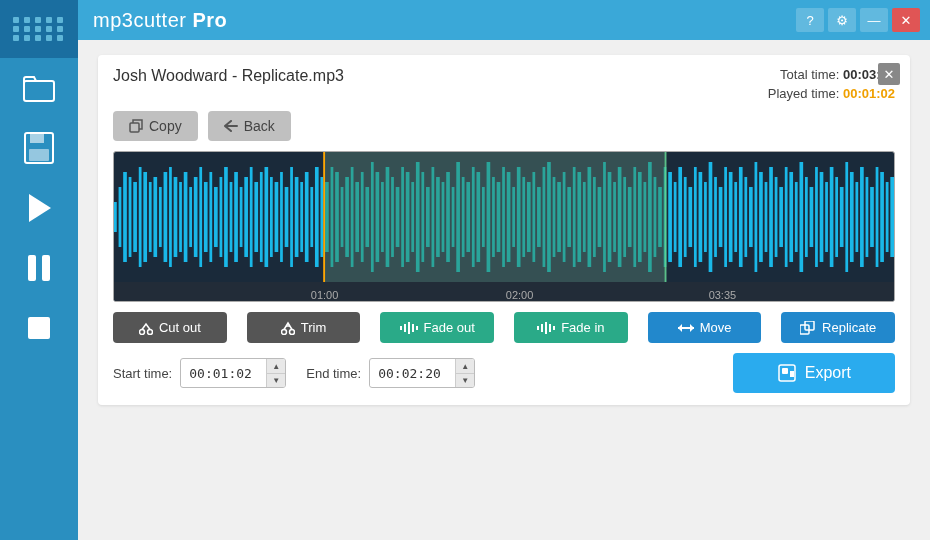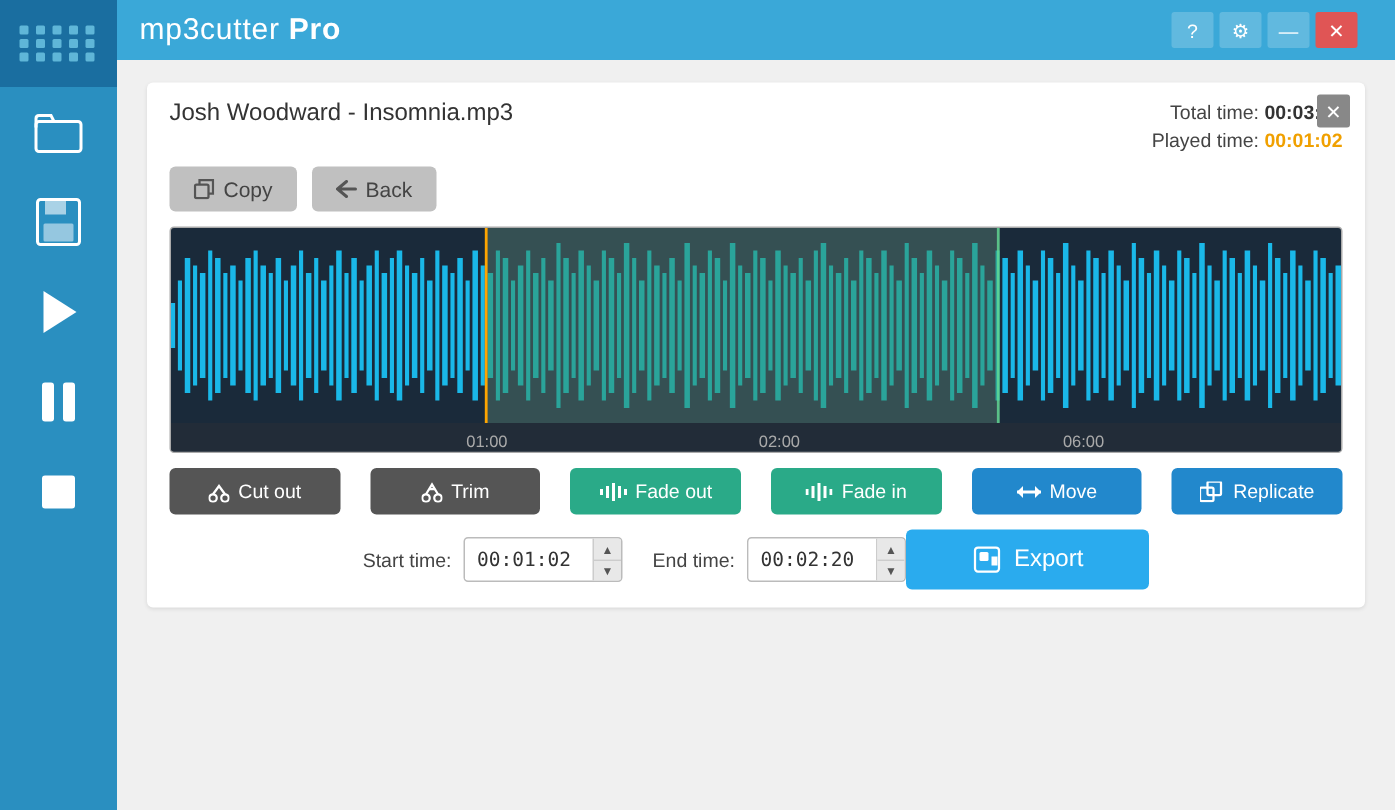--- a/index.html
+++ b/index.html
@@ -62,21 +62,21 @@
       background: #f0f0f0;
     }
 
     
     #titlebar {
       height: 40px;
       background: #3aa8d8;
       display: flex;
       align-items: center;
       justify-content: space-between;
-      padding: 0 25px 0 15px;
+      padding: 0 10px 0 15px;
     }
     #app-title {
       color: white;
       font-size: 20px;
       font-weight: 300;
       letter-spacing: 0.5px;
     }
     #app-title strong { font-weight: 700; }
     .titlebar-btns {
       display: flex;
@@ -366,21 +366,21 @@
       <button class="title-btn">—</button>
       <button class="title-btn close-btn">✕</button>
     </div>
   </div>
 
   <div id="content">
 
     <div id="file-section">
       <button id="content-close">✕</button>
       <div id="file-info">
-        <div id="filename">Josh Woodward - Insomnia.mp3</div>
+        <div id="filename">Josh Woodward - Replicate.mp3</div>
         <div id="time-info">
           <div class="time-row">
             <span>Total time:</span>
             <span class="time-value-dark">00:03:47</span>
           </div>
           <div class="time-row">
             <span>Played time:</span>
             <span class="time-value">00:01:02</span>
           </div>
         </div>
@@ -573,21 +573,21 @@
             <rect x="228" y="0" width="374" height="130" fill="rgba(180,255,200,0.18)"></rect>
 
             <rect x="228" y="0" width="2" height="130" fill="#ffa500"></rect>
 
             <rect x="600" y="0" width="2" height="130" fill="rgba(100,220,150,0.8)"></rect>
           </svg>
         </div>
         <div id="timeline">
           <span class="time-marker" style="left: 27%">01:00</span>
           <span class="time-marker" style="left: 52%">02:00</span>
-          <span class="time-marker" style="left: 78%">06:00</span>
+          <span class="time-marker" style="left: 78%">03:35</span>
         </div>
       </div>
 
       <div id="actions" style="margin-top:10px;">
         <button class="action-btn btn-dark">
           <svg width="14" height="14" viewBox="0 0 14 14">
             <circle cx="3" cy="11" r="2.5" fill="none" stroke="white" stroke-width="1.5"></circle>
             <circle cx="11" cy="11" r="2.5" fill="none" stroke="white" stroke-width="1.5"></circle>
             <path d="M3 8.5 L7 3 L11 8.5" fill="none" stroke="white" stroke-width="1.5"></path>
           </svg>
@@ -632,21 +632,21 @@
         </button>
         <button class="action-btn btn-blue">
           <svg width="16" height="14" viewBox="0 0 16 14">
             <rect x="0" y="4" width="9" height="9" rx="1" fill="none" stroke="white" stroke-width="1.5"></rect>
             <rect x="5" y="0" width="9" height="9" rx="1" fill="none" stroke="white" stroke-width="1.5"></rect>
           </svg>
           <span>Replicate</span>
         </button>
       </div>
 
-      <div style="display:flex; justify-content:center; align-items:center; margin-top:10px;">
+      <div style="display:flex; justify-content:space-between; align-items:center; margin-top:10px;">
         <div id="time-inputs">
           <div class="time-input-group">
             <span class="time-label">Start time:</span>
             <div class="time-input-box">
               <input type="text" value="00:01:02" style="">
               <div class="time-spinner">
                 <button class="spin-btn">▲</button>
                 <button class="spin-btn">▼</button>
               </div>
             </div>

